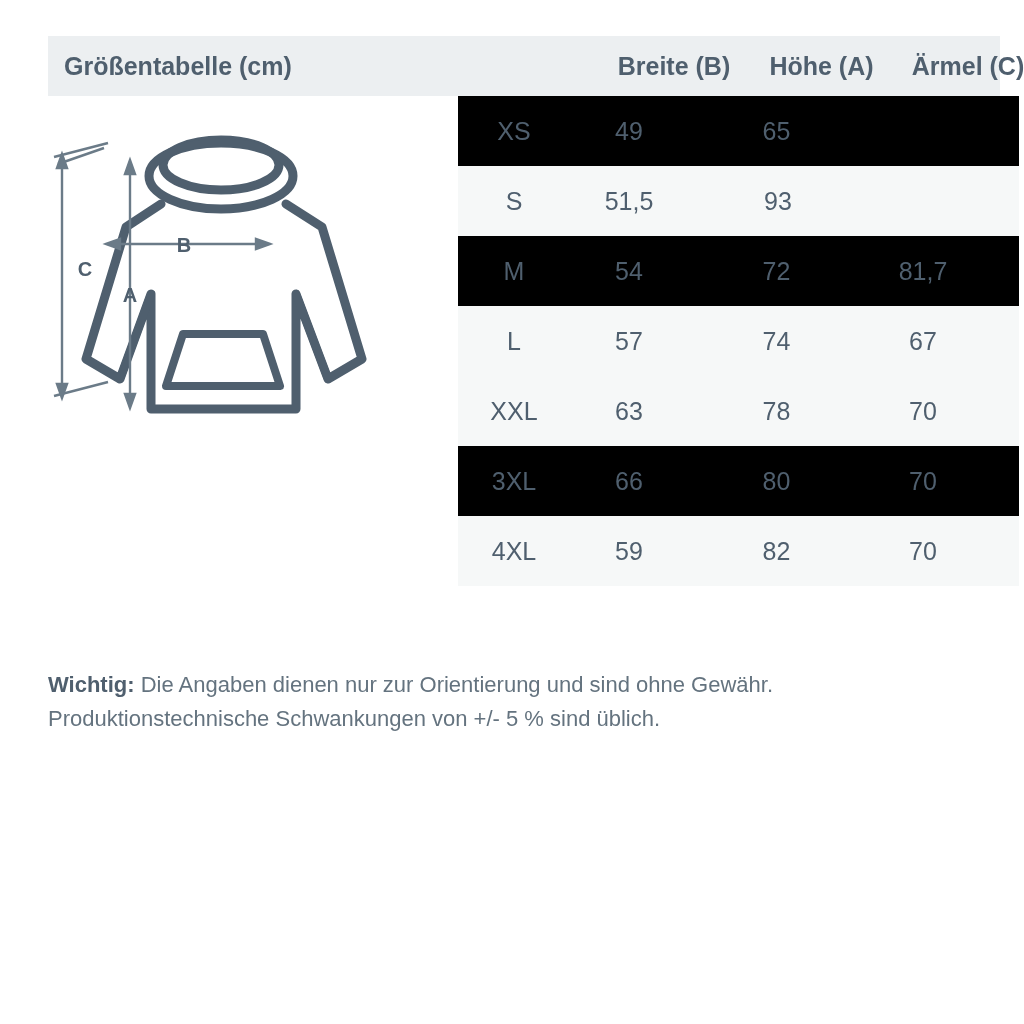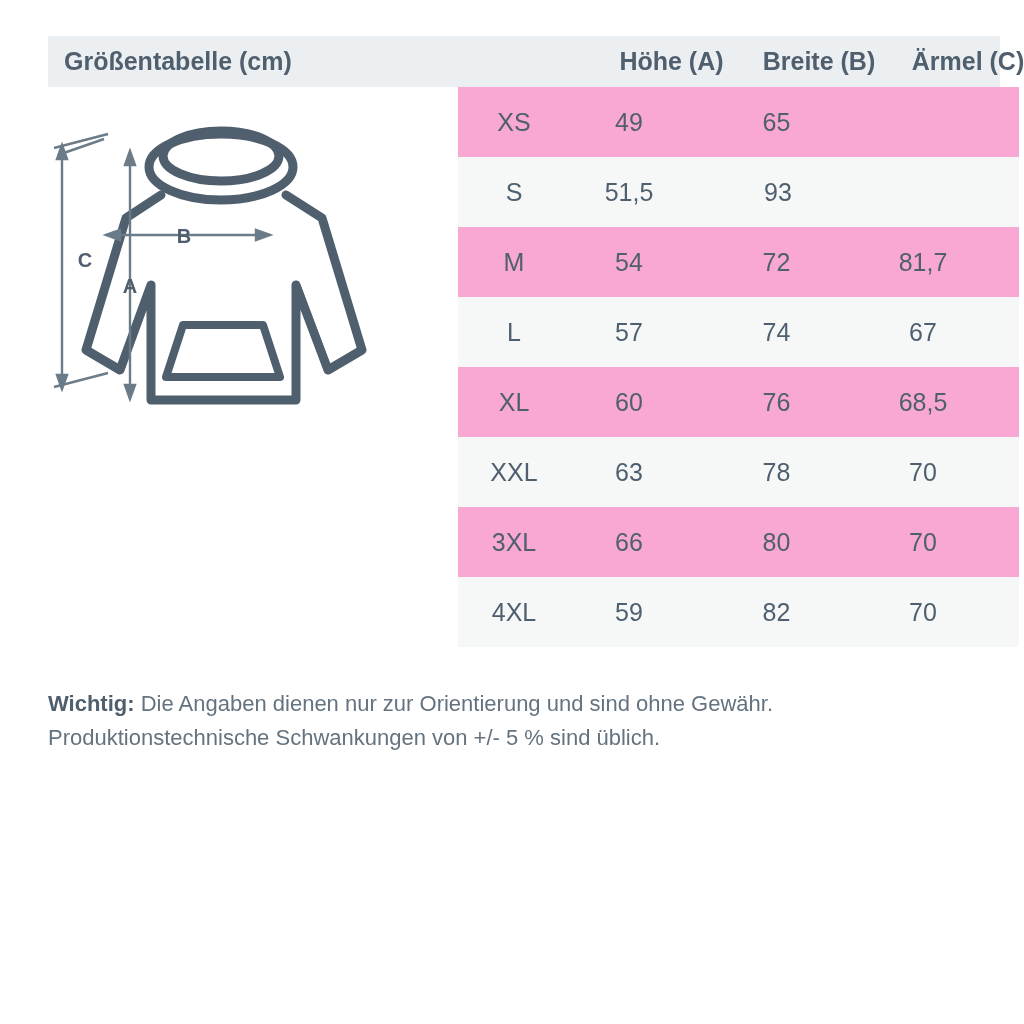--- a/index.html
+++ b/index.html
@@ -21,21 +21,21 @@
     left: 48px;
     top: 36px;
     width: 952px;
   }
 
   
   .header-row {
     display: flex;
     align-items: center;
     background: #eceff1;
-    height: 51px;
+    height: 60px;
     box-sizing: border-box;
     padding: 0 22px 0 16px;
   }
   .header-title {
     font-size: 25px;
     font-weight: bold;
     color: #4f5f6e;
     flex: 0 0 455px;
     white-space: nowrap;
   }
@@ -64,21 +64,21 @@
     flex: 1 1 auto;
     position: relative;
   }
 
   .data-row {
     display: flex;
     align-items: center;
     height: 70px;
     box-sizing: border-box;
     padding: 0 22px 0 16px;
-    background: #f9a8d4;
+    background: #000000;
   }
   .data-row.alt {
     background: #f6f8f8;
   }
   .cell {
     font-size: 25px;
     color: #4f5f6e;
     text-align: center;
     white-space: nowrap;
   }
@@ -94,39 +94,38 @@
 
   
   .note {
     position: absolute;
     left: 48px;
     top: 668px;
     width: 950px;
     font-size: 22px;
     line-height: 34px;
     color: #64737f;
-    margin-top: 19px;
   }
   .note b {
     color: #4f5f6e;
     font-weight: bold;
   }
 
   svg { display: block; }
 </style>
 </head>
 <body>
 
 <div class="chart-wrap">
 
   <div class="header-row">
     <div class="header-title">Größentabelle (cm)</div>
     <div class="header-col col-size"></div>
+    <div class="header-col col-b">Breite (B)</div>
     <div class="header-col col-a">Höhe (A)</div>
-    <div class="header-col col-b">Breite (B)</div>
     <div class="header-col col-c">Ärmel (C)</div>
   </div>
 
   <div class="body-row">
 
     <div class="illus">
       <svg width="400" height="330" viewBox="0 0 400 330">
         <g stroke="#4f5f6e" fill="none" stroke-width="9" stroke-linejoin="round" stroke-linecap="round">
 
           <ellipse cx="173" cy="41" rx="58" ry="25"></ellipse>
@@ -182,26 +181,20 @@
             <div class="cell b">54</div>
             <div class="cell a">72</div>
             <div class="cell c">81,7</div>
           </div>
           <div class="data-row alt">
             <div class="cell size">L</div>
             <div class="cell b">57</div>
             <div class="cell a">74</div>
             <div class="cell c">67</div>
           </div>
-          <div class="data-row">
-            <div class="cell size">XL</div>
-            <div class="cell b">60</div>
-            <div class="cell a">76</div>
-            <div class="cell c">68,5</div>
-          </div>
           <div class="data-row alt">
             <div class="cell size">XXL</div>
             <div class="cell b">63</div>
             <div class="cell a">78</div>
             <div class="cell c">70</div>
           </div>
           <div class="data-row">
             <div class="cell size">3XL</div>
             <div class="cell b">66</div>
             <div class="cell a">80</div>

